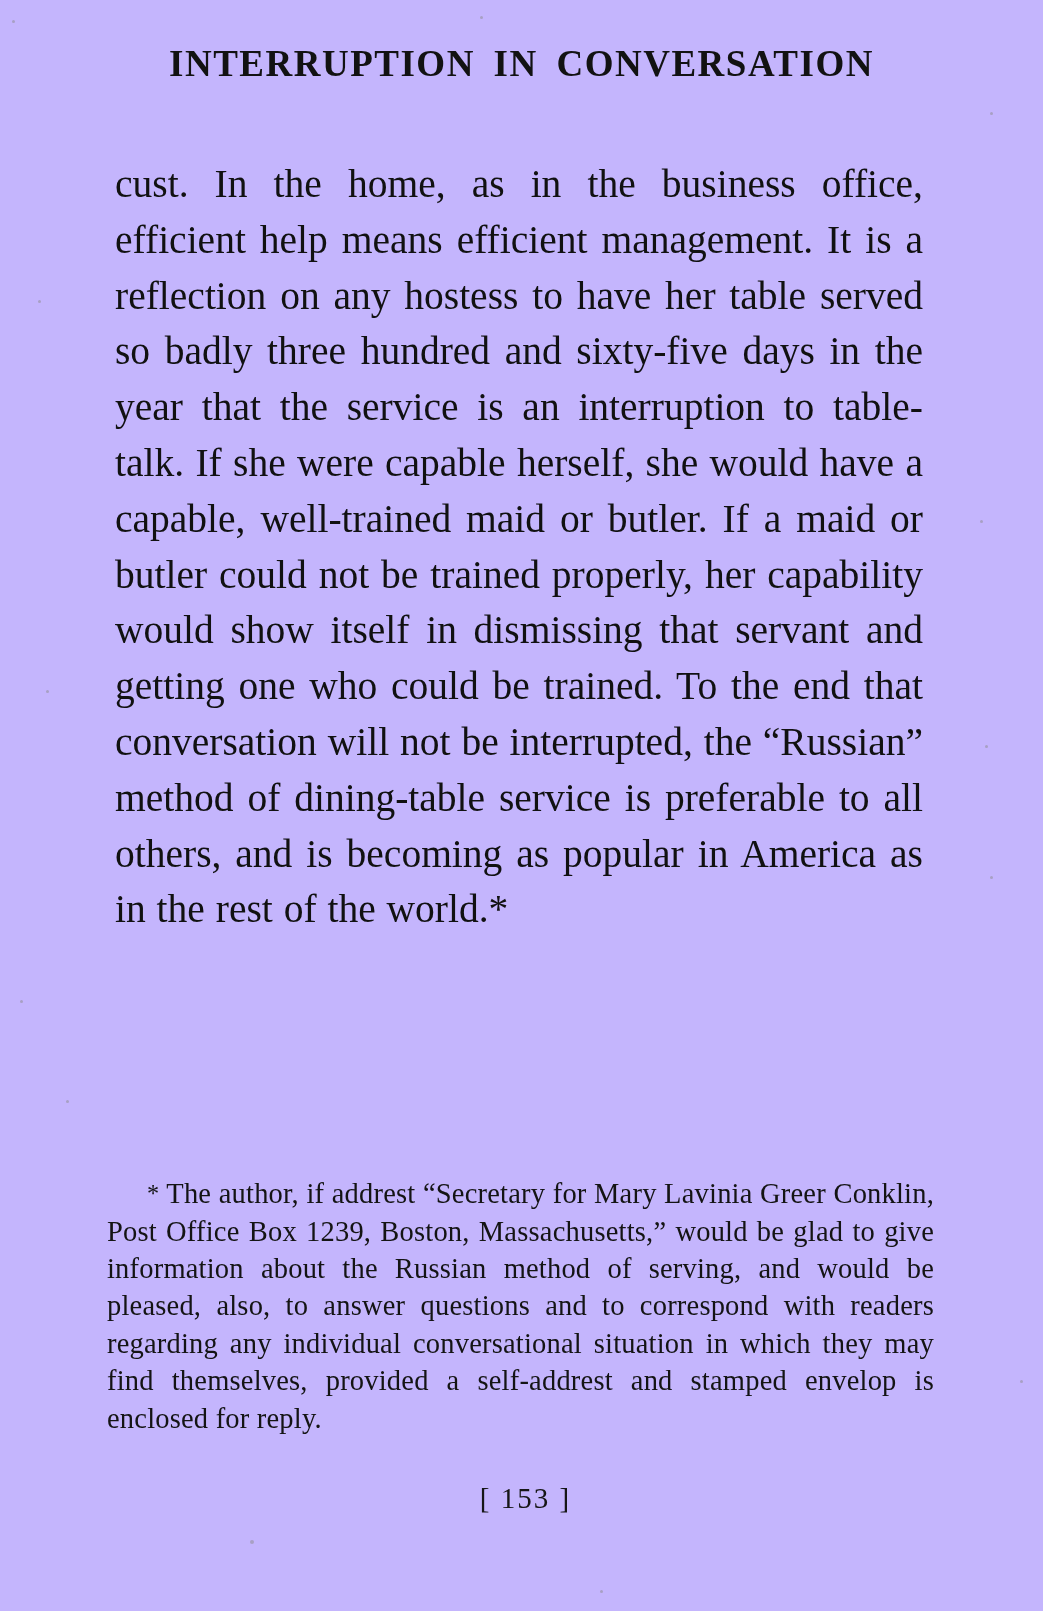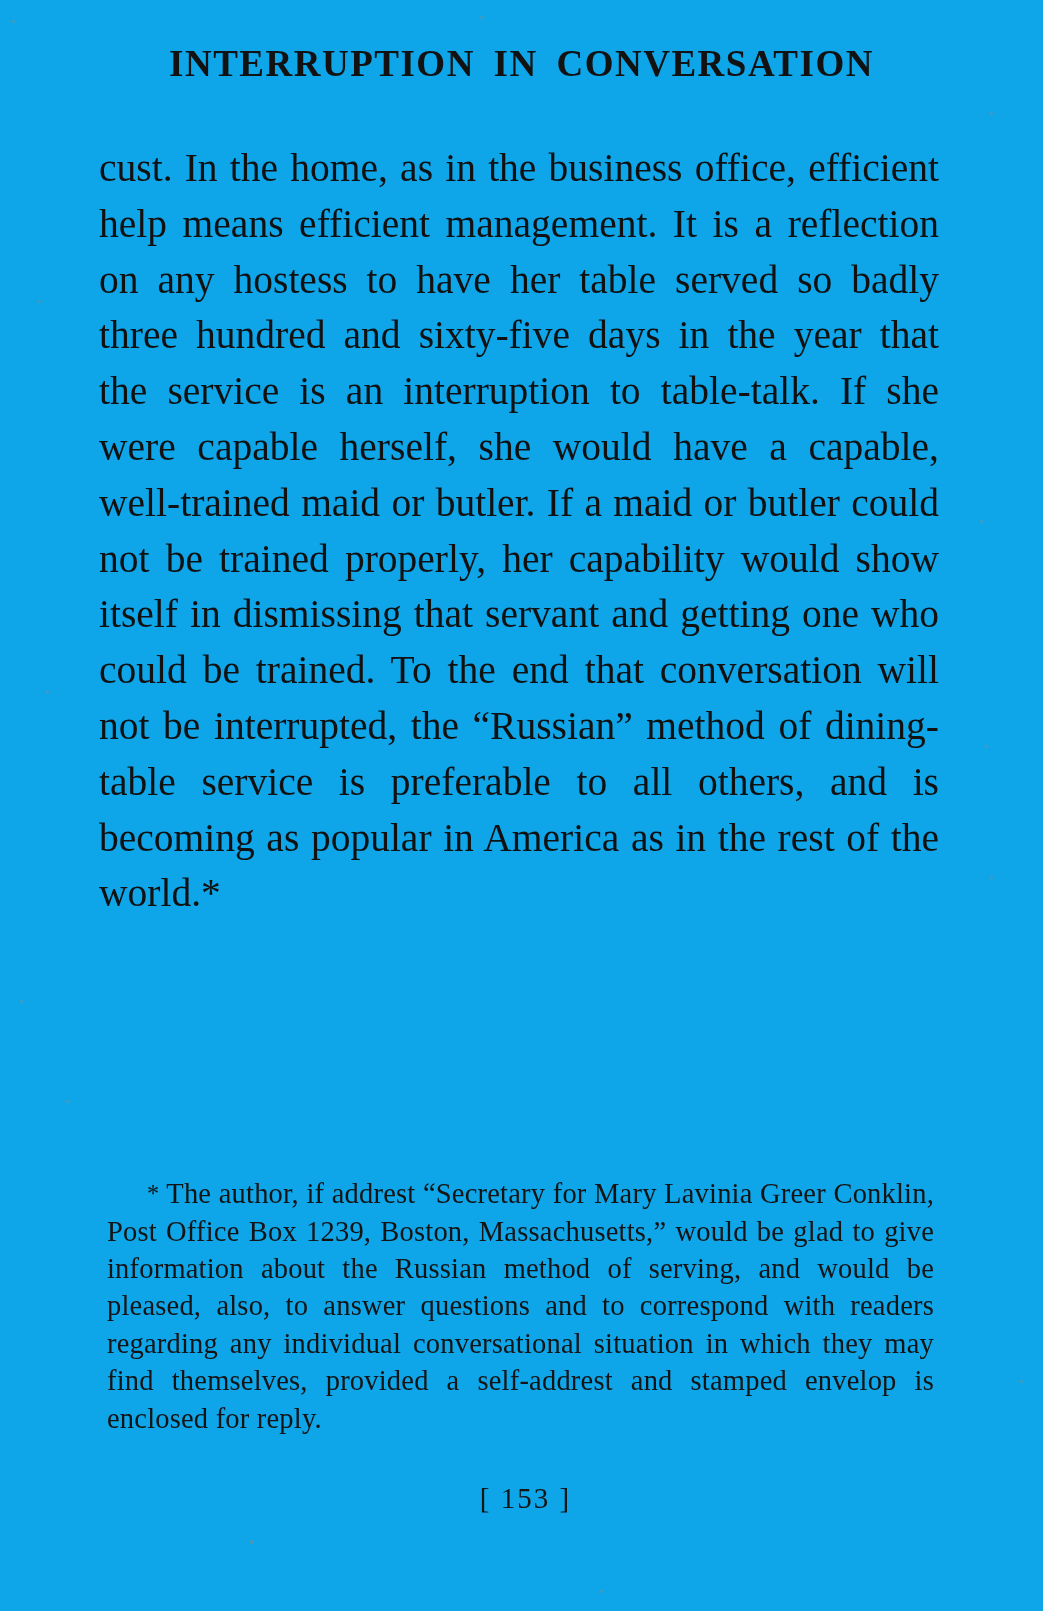--- a/index.html
+++ b/index.html
@@ -11,21 +11,21 @@
     width: 1043px;
     height: 1611px;
     font-family: "Liberation Serif", serif;
     color: #0f0f0f;
     position: relative;
     overflow: hidden;
   }
   .page {
     position: absolute;
     inset: 0;
-    background: #0ea5e9;
+    background: #c4b5fd;
   }
   
   .speckle {
     position: absolute;
     border-radius: 50%;
     background: #8c8c8c;
     opacity: .5;
   }
   .running-head {
     position: absolute;
@@ -40,21 +40,21 @@
     color: #121212;
     word-spacing: 8px;
   }
   .body-col {
     position: absolute;
     top: 140px;
     left: 98px;
     width: 842px;
   }
   .body-col p {
-    margin: 1px;
+    margin: 17px;
     font-size: 39.5px;
     line-height: 55.8px;
     text-align: justify;
     text-align-last: left;
     color: #111;
     word-spacing: 1px;
   }
   .footnote {
     position: absolute;
     top: 1166px;

